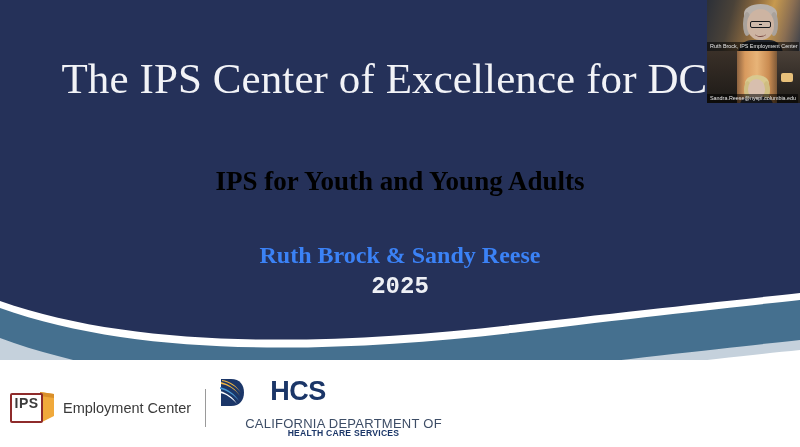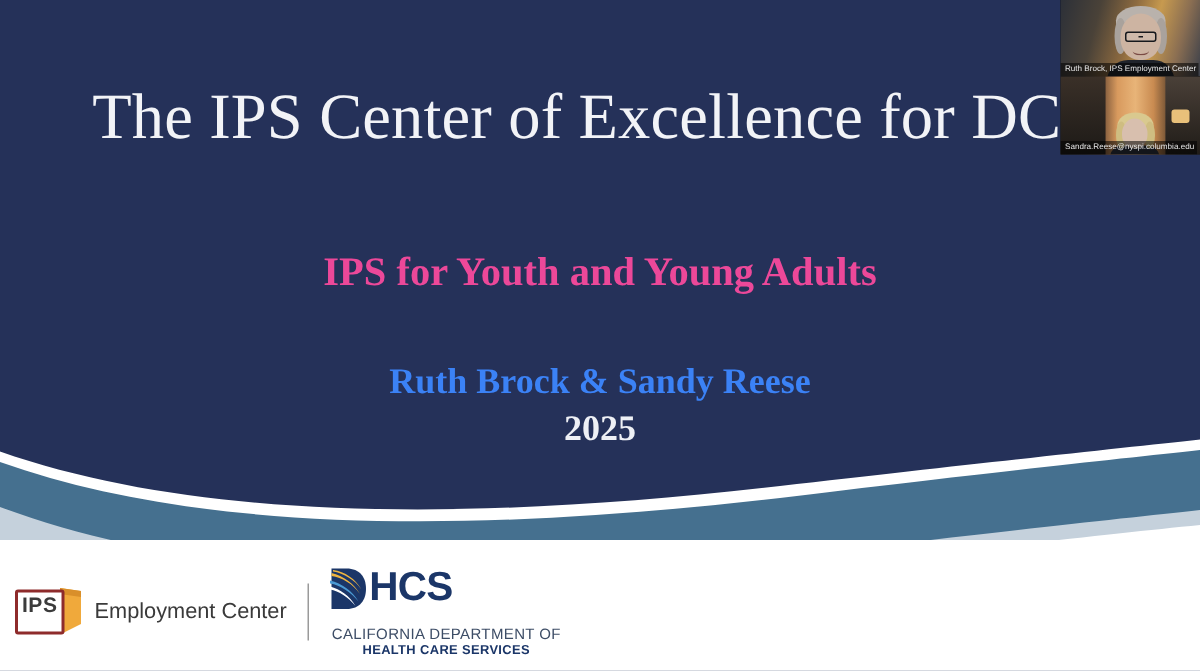--- a/index.html
+++ b/index.html
@@ -28,35 +28,35 @@
     font-size:43px;line-height:54px;
     color:#f2f3f7;
     white-space:nowrap;
     letter-spacing:.1px;
   }
   .slide-subtitle{
     position:absolute;left:0;top:164px;width:800px;
     text-align:center;
     font-family:"Liberation Serif", serif;
     font-size:27px;line-height:34px;
-    color:#ec4899;
+    color:#000000;
     font-weight:700;
   }
   .slide-presenters{
     position:absolute;left:0;top:240px;width:800px;
     text-align:center;
     font-family:"Liberation Serif", serif;
     font-size:24px;line-height:31px;
     color:#3b82f6;
     font-weight:700;
   }
   .slide-year{
     position:absolute;left:0;top:271px;width:800px;
     text-align:center;
-    font-family:Liberation Serif, serif;
+    font-family:Liberation Mono, monospace;
     font-size:24px;line-height:31px;
     color:#eef0f5;
     font-weight:700;
   }
 
   
   .footer{
     position:absolute;left:0;top:360px;width:800px;height:87px;background:#fff;
   }
   .logo-row{
@@ -77,31 +77,31 @@
   }
   .ips-fold{position:absolute;left:30px;top:-1px;width:15px;height:31px;}
   .ips-text{
     font-family:"Liberation Sans", sans-serif;
     font-size:14.5px;color:#3a3a3a;white-space:nowrap;
   }
   .logo-divider{
     width:1px;height:38px;background:#9a9a9a;margin:0 13px 0 14px;
   }
   
-  .dhcs{position:relative;display:flex;align-items:flex-start;}
+  .dhcs{position:relative;display:flex;align-items:flex-start;gap:24px;}
   .dhcs-d{width:26px;height:29px;margin-right:1px;}
   .dhcs-right{display:flex;flex-direction:column;}
   .dhcs-hcs{
     font-family:"Liberation Sans", sans-serif;
     font-weight:700;font-size:27px;line-height:27px;
     color:#1b3668;letter-spacing:-0.5px;
   }
   .dhcs-sub1{
     font-family:"Liberation Sans", sans-serif;
-    font-size:10px;line-height:9.5px;color:#3d4d66;letter-spacing:.25px;
+    font-size:13px;line-height:9.5px;color:#3d4d66;letter-spacing:.25px;
     margin-top:14px;margin-left:-25px;
   }
   .dhcs-sub2{
     font-family:"Liberation Sans", sans-serif;
     font-weight:700;font-size:8.6px;line-height:10px;color:#1b3668;letter-spacing:.25px;
     margin-left:-25px;
     text-align:center;
   }
 
   

